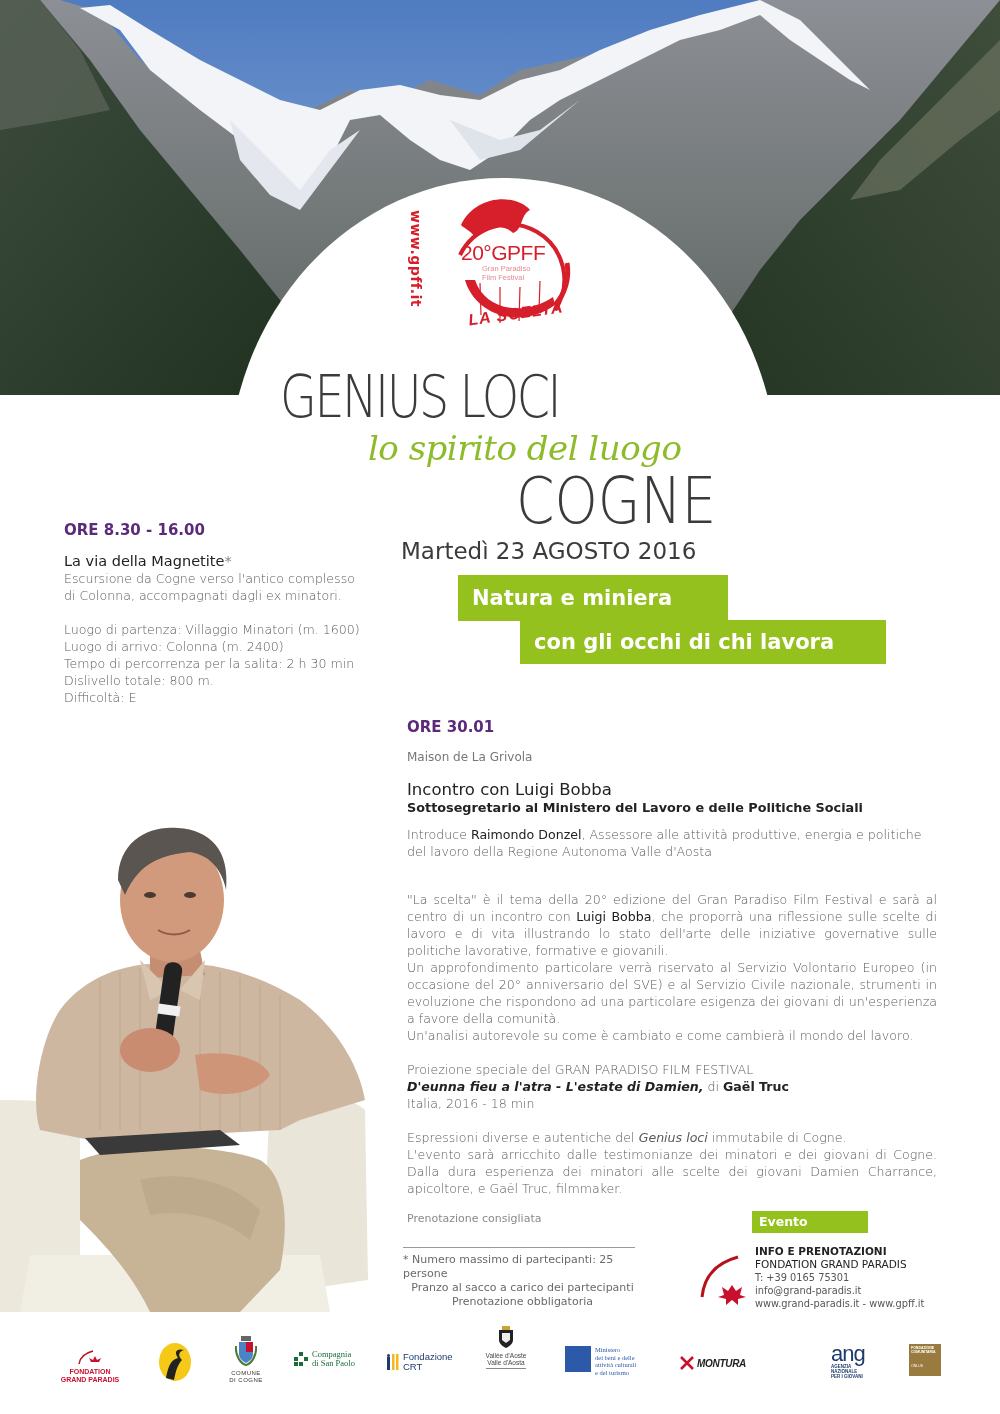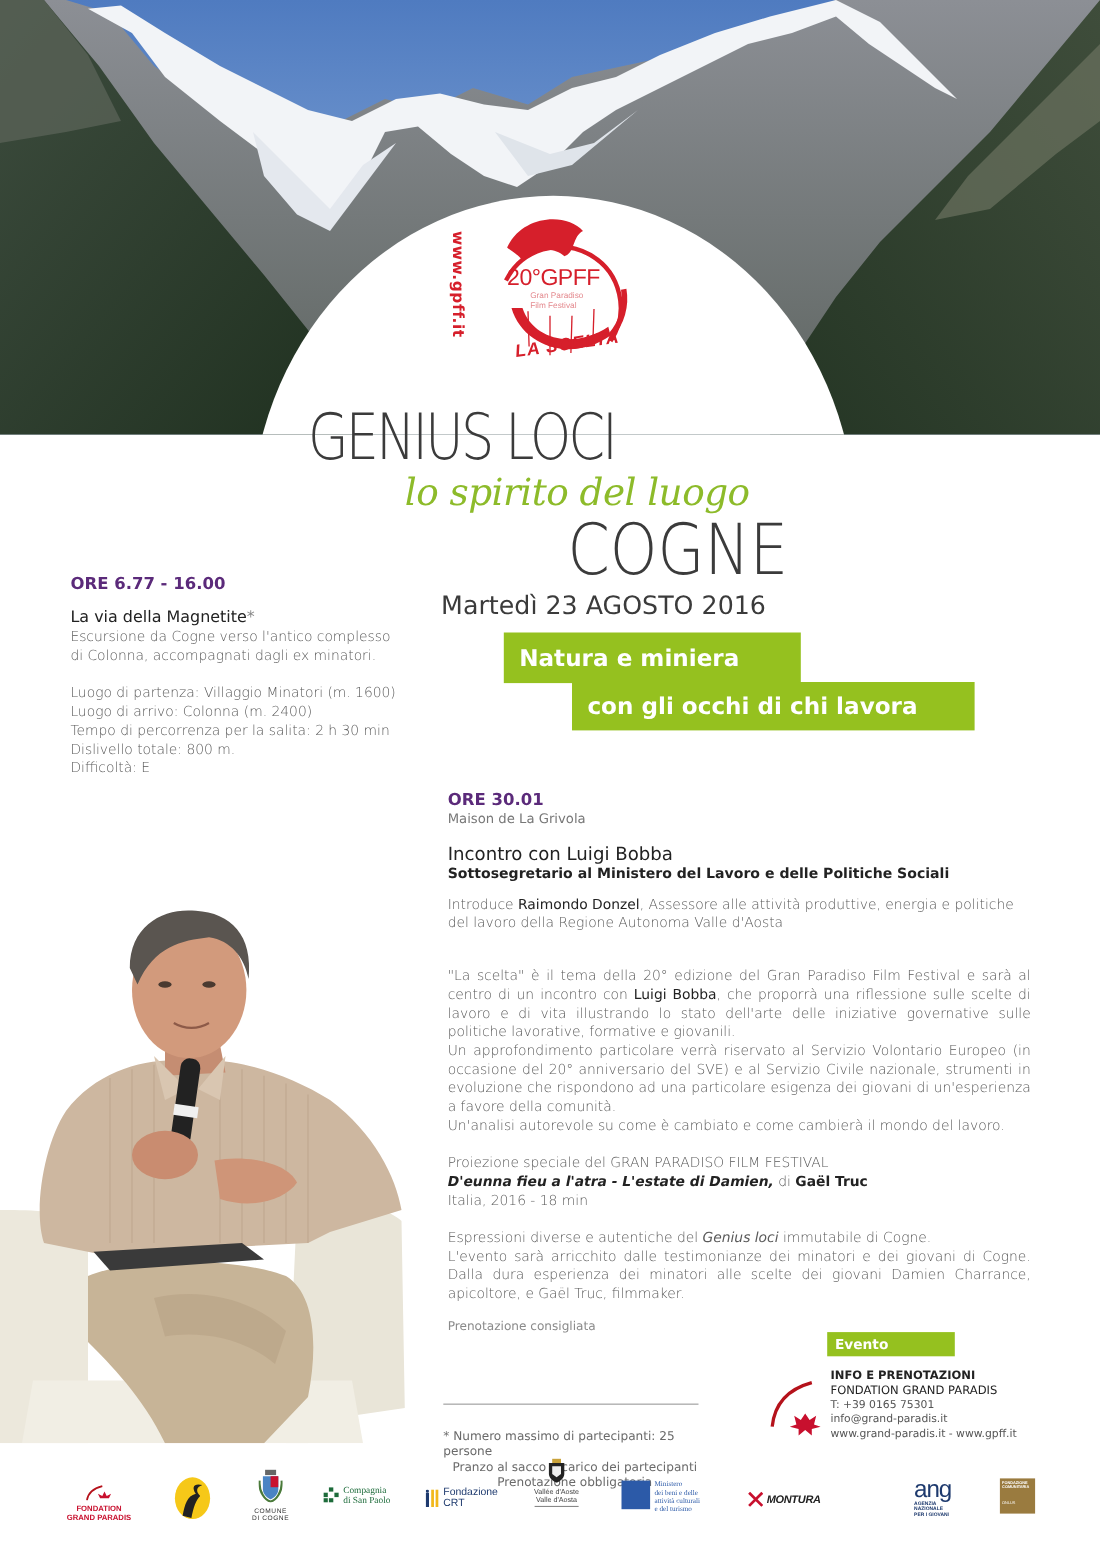--- a/index.html
+++ b/index.html
@@ -65,39 +65,39 @@
   .morning { position: absolute; left: 64px; top: 521px; width: 320px; }
   .time-label { color: #5b2a7a; font-weight: bold; font-size: 15px; font-family: "DejaVu Sans", sans-serif; }
   .event-title { font-size: 14.5px; color: #222; margin-top: 14px; font-family: "DejaVu Sans", sans-serif; }
   .event-title .ast { color: #888; }
   .body-text { font-size: 12.6px; color: #5a5a5a; line-height: 17px; font-family: "DejaVu Sans", sans-serif; font-weight: 300; }
   .morning .desc { margin-top: 1px; }
   .morning .details { margin-top: 17px; }
 
   
   .evening { position: absolute; left: 407px; top: 718px; width: 530px; }
-  .venue { font-size: 12px; color: #777; margin-top: 1px; font-family: "DejaVu Sans", sans-serif; }
+  .venue { font-size: 12px; color: #777; margin-top: 14px; font-family: "DejaVu Sans", sans-serif; }
   .meeting-title { font-size: 16.5px; color: #222; margin-top: 16px; font-family: "DejaVu Sans", sans-serif; }
   .meeting-sub { font-size: 12.8px; color: #222; font-weight: bold; margin-top: 1px; font-family: "DejaVu Sans", sans-serif; }
   .intro { margin-top: 11px; }
   .intro b, .para b { color: #222; }
   .para { margin-top: 0; text-align: justify; }
   .block-1 { margin-top: 31px; }
   .block-2 { margin-top: 17px; }
   .block-3 { margin-top: 17px; }
   .film-title { font-weight: bold; font-style: italic; color: #222; }
   .film-by { color: #5a5a5a; }
   .film-director { font-weight: bold; color: #222; }
   .muted-note { font-size: 11px; color: #8a8a8a; margin-top: 15px; font-family: "DejaVu Sans", sans-serif; }
 
   
   .person { position: absolute; left: 0; top: 800px; width: 380px; height: 512px; }
 
   
-  .footnote { position: absolute; left: 403px; top: 1247px; width: 232px; border-top: 1px solid #9a9a9a; padding-top: 22px; margin-top: 29px; }
+  .footnote { position: absolute; left: 403px; top: 1247px; width: 232px; border-top: 1px solid #9a9a9a; padding-top: 5px; }
   .footnote div { font-size: 11px; color: #6a6a6a; line-height: 14px; font-family: "DejaVu Sans", sans-serif; }
   .footnote .indent { padding-left: 7px; text-align: center; }
 
   
   .free-badge {
     position: absolute; left: 752px; top: 1211px; width: 116px; height: 22px; background: #95c11f;
     color: #fff; font-weight: bold; font-size: 12.5px; line-height: 22px; padding-left: 7px;
     font-family: "DejaVu Sans", sans-serif;
   }
   .fgp-mark { position: absolute; left: 690px; top: 1243px; width: 60px; height: 64px; }
@@ -173,21 +173,21 @@
 
 <div class="title-main">GENIUS LOCI</div>
 <div class="title-script">lo spirito del luogo</div>
 <div class="title-place">COGNE</div>
 <div class="title-date">Martedì 23 AGOSTO 2016</div>
 
 <div class="green-band band-1">Natura e miniera</div>
 <div class="green-band band-2">con gli occhi di chi lavora</div>
 
 <section class="morning">
-  <div class="time-label">ORE 6.77 - 16.00</div>
+  <div class="time-label">ORE 8.30 - 16.00</div>
   <div class="event-title"><span>La via della Magnetite</span><span class="ast">*</span></div>
   <div class="body-text desc">
     <div>Escursione da Cogne verso l'antico complesso</div>
     <div>di Colonna, accompagnati dagli ex minatori.</div>
   </div>
   <div class="body-text details">
     <div>Luogo di partenza: Villaggio Minatori (m. 1600)</div>
     <div>Luogo di arrivo: Colonna (m. 2400)</div>
     <div>Tempo di percorrenza per la salita: 2 h 30 min</div>
     <div>Dislivello totale: 800 m.</div>

